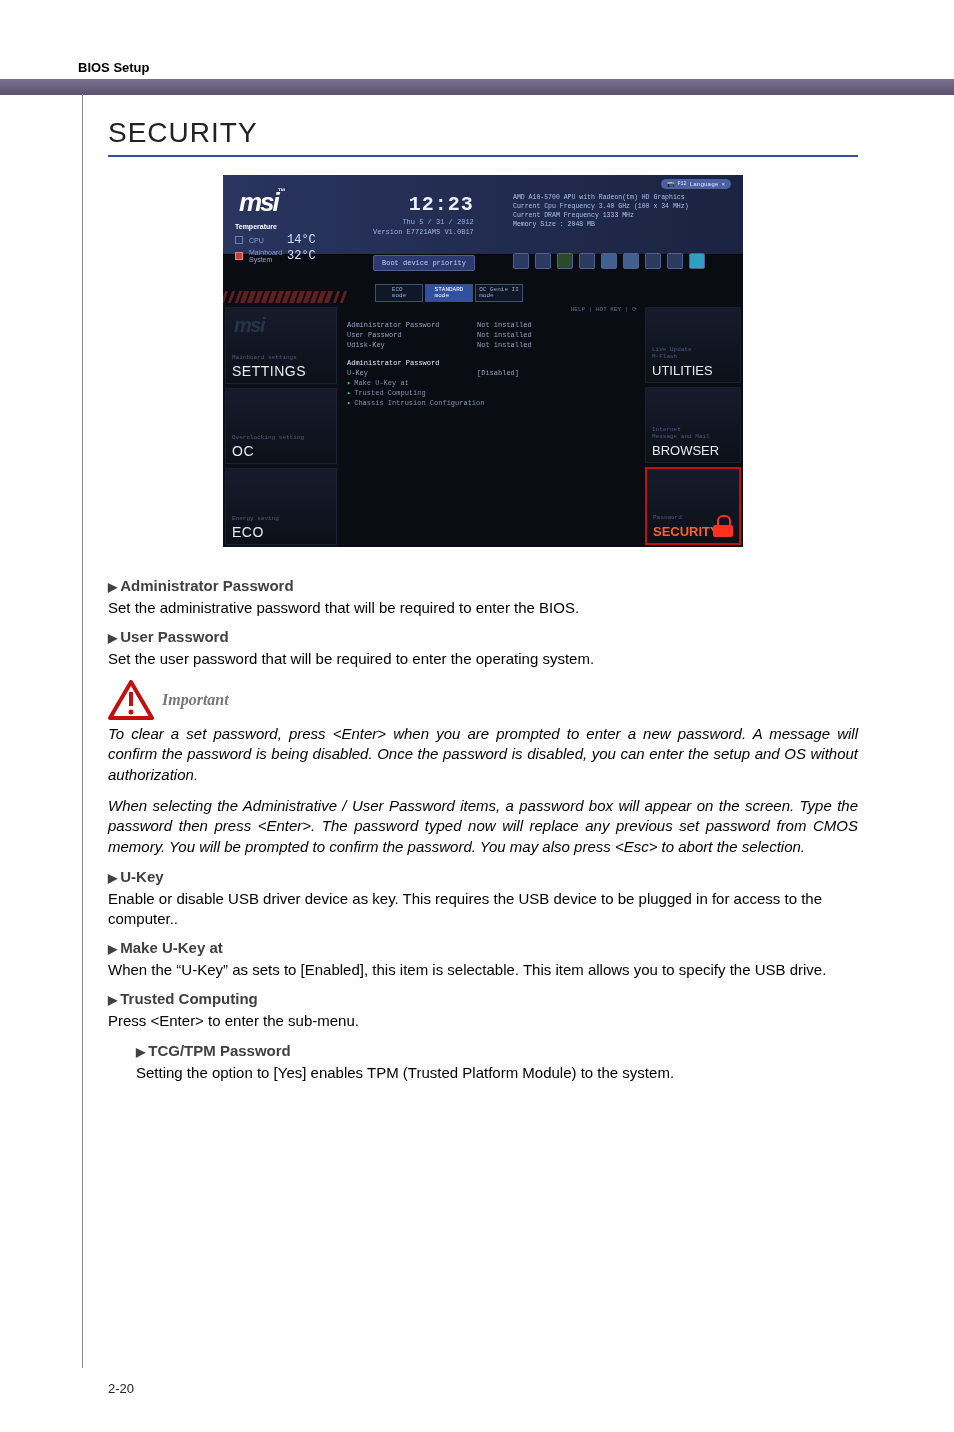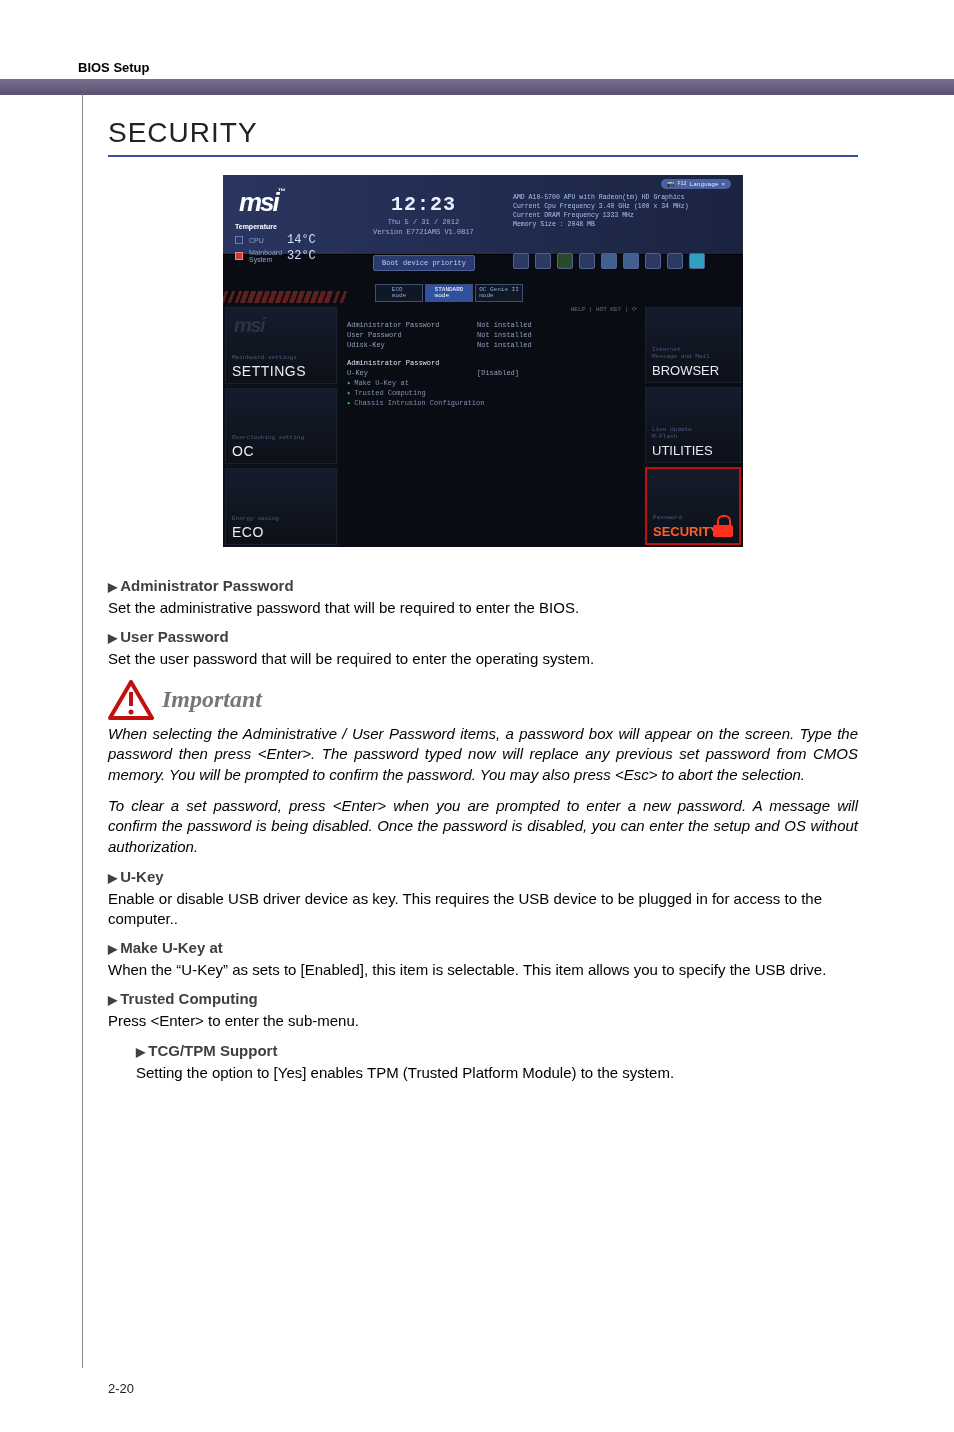--- a/index.html
+++ b/index.html
@@ -82,21 +82,21 @@
   }
   .temp-block .lbl { color:#fff; font-weight:bold; margin-bottom:3px;}
   .temp-row { display:flex; align-items:center; gap:6px; margin-bottom:2px;}
   .temp-row .chip { width:8px; height:8px; border:1px solid #6a80b0;}
   .temp-row .chip.red { background:#c04040; border-color:#ff8080;}
   .temp-row .name { width:32px; color:#8aa0d0;}
   .temp-row .val { font-family:"Courier New",monospace; font-size:12px; color:#d0e0ff;}
   .clock-block {
     position: absolute; left: 150px; top: 18px;
     font-family: "Courier New", monospace;
-    text-align: center;
+    text-align: right;
   }
   .clock-block .time {
     font-size: 20px; color:#e8f0ff; letter-spacing:1px; font-weight:bold;
   }
   .clock-block .date { font-size:7px; color:#9ab0e0; margin-top:2px;}
   .boot-btn {
     position:absolute; left:150px; top:80px;
     background:#2a3a70; border:1px solid #506090;
     padding:3px 8px; font-size:7px; color:#c0d0f0;
     border-radius:2px;
@@ -203,21 +203,21 @@
   }
   .important-row {
     display:flex; align-items:center; gap:8px; margin:8px 0 4px 0;
   }
   .warn-tri {
     width:46px; height:40px; position:relative;
   }
   .warn-tri svg { width:46px; height:40px;}
   .important-word {
     font-family:"Comic Sans MS","Segoe Script",cursive;
-    font-size:24px; font-style:italic; color:#777;
+    font-size:16px; font-style:italic; color:#777;
     text-shadow: -1px -1px 0 #fff, 1px -1px 0 #fff, -1px 1px 0 #fff, 1px 1px 0 #fff;
     font-weight:bold;
   }
   .ital-para {
     font-style: italic; font-size: 15px; line-height: 1.38;
     text-align: justify; margin-bottom: 10px;
   }
   .sub-indent { margin-left: 28px;}
   .footer {
     position:absolute; bottom:36px; left:108px;
@@ -363,28 +363,28 @@
           <div class="kv menu-item">
               <div class="k">U-Key</div>
               <div class="v">[Disabled]</div>
             </div>
           <div class="menu-item"><span class="arrow">▸</span><span>Make U-Key at</span></div>
           <div class="menu-item"><span class="arrow">▸</span><span>Trusted Computing</span></div>
           <div class="menu-item"><span class="arrow">▸</span><span>Chassis Intrusion Configuration</span></div>
         </div>
         <div class="bios-right">
           <div class="right-card">
+            <div class="mini" style="white-space:pre-line">Live Update
+M-Flash</div>
+            <div class="big">UTILITIES</div>
+          </div>
+          <div class="right-card">
             <div class="mini" style="white-space:pre-line">Internet
 Message and Mail</div>
             <div class="big">BROWSER</div>
-          </div>
-          <div class="right-card">
-            <div class="mini" style="white-space:pre-line">Live Update
-M-Flash</div>
-            <div class="big">UTILITIES</div>
           </div>
           <div class="right-card sec">
             <div class="mini">Password</div>
             <div class="big">SECURITY</div>
             <div class="lock"></div>
           </div>
         </div>
       </div>
     </div>
   </div>
@@ -402,41 +402,41 @@
   <div class="important-row">
     <div class="warn-tri">
       <svg viewBox="0 0 46 40">
         <polygon points="23,2 44,38 2,38" fill="none" stroke="#c01010" stroke-width="4" stroke-linejoin="round"></polygon>
         <rect x="21" y="12" width="4" height="14" fill="#c01010"></rect>
         <circle cx="23" cy="32" r="2.5" fill="#c01010"></circle>
       </svg>
     </div>
     <div class="important-word">Important</div>
   </div>
+  <div class="ital-para">To clear a set password, press &lt;Enter&gt; when you are prompted to enter a new password. A message will confirm the password is being disabled. Once the password is disabled, you can enter the setup and OS without authorization.</div>
   <div class="ital-para">When selecting the Administrative / User Password items, a password box will appear on the screen. Type the password then press &lt;Enter&gt;. The password typed now will replace any previous set password from CMOS memory. You will be prompted to confirm the password. You may also press &lt;Esc&gt; to abort the selection.</div>
-  <div class="ital-para">To clear a set password, press &lt;Enter&gt; when you are prompted to enter a new password. A message will confirm the password is being disabled. Once the password is disabled, you can enter the setup and OS without authorization.</div>
 
   <div class="item">
     <div class="item-head"><span class="arrow">▶</span><span>U-Key</span></div>
   </div>
   <div class="desc">Enable or disable USB driver device as key. This requires the USB device to be plugged in for access to the computer..</div>
 
   <div class="item">
     <div class="item-head"><span class="arrow">▶</span><span>Make U-Key at</span></div>
   </div>
   <div class="desc">When the “U-Key” as sets to [Enabled], this item is selectable. This item allows you to specify the USB drive.</div>
 
   <div class="item">
     <div class="item-head"><span class="arrow">▶</span><span>Trusted Computing</span></div>
   </div>
   <div class="desc">Press &lt;Enter&gt; to enter the sub-menu.</div>
 
   <div class="sub-indent">
     <div class="item">
-      <div class="item-head"><span class="arrow">▶</span><span>TCG/TPM Support</span></div>
+      <div class="item-head"><span class="arrow">▶</span><span>TCG/TPM Password</span></div>
     </div>
     <div class="desc">Setting the option to [Yes] enables TPM (Trusted Platform Module) to the system.</div>
   </div>
 
 </div>
 
 <div class="footer">2-20</div>
 <div class="bot-spacer"></div>
 
 </body></html>

